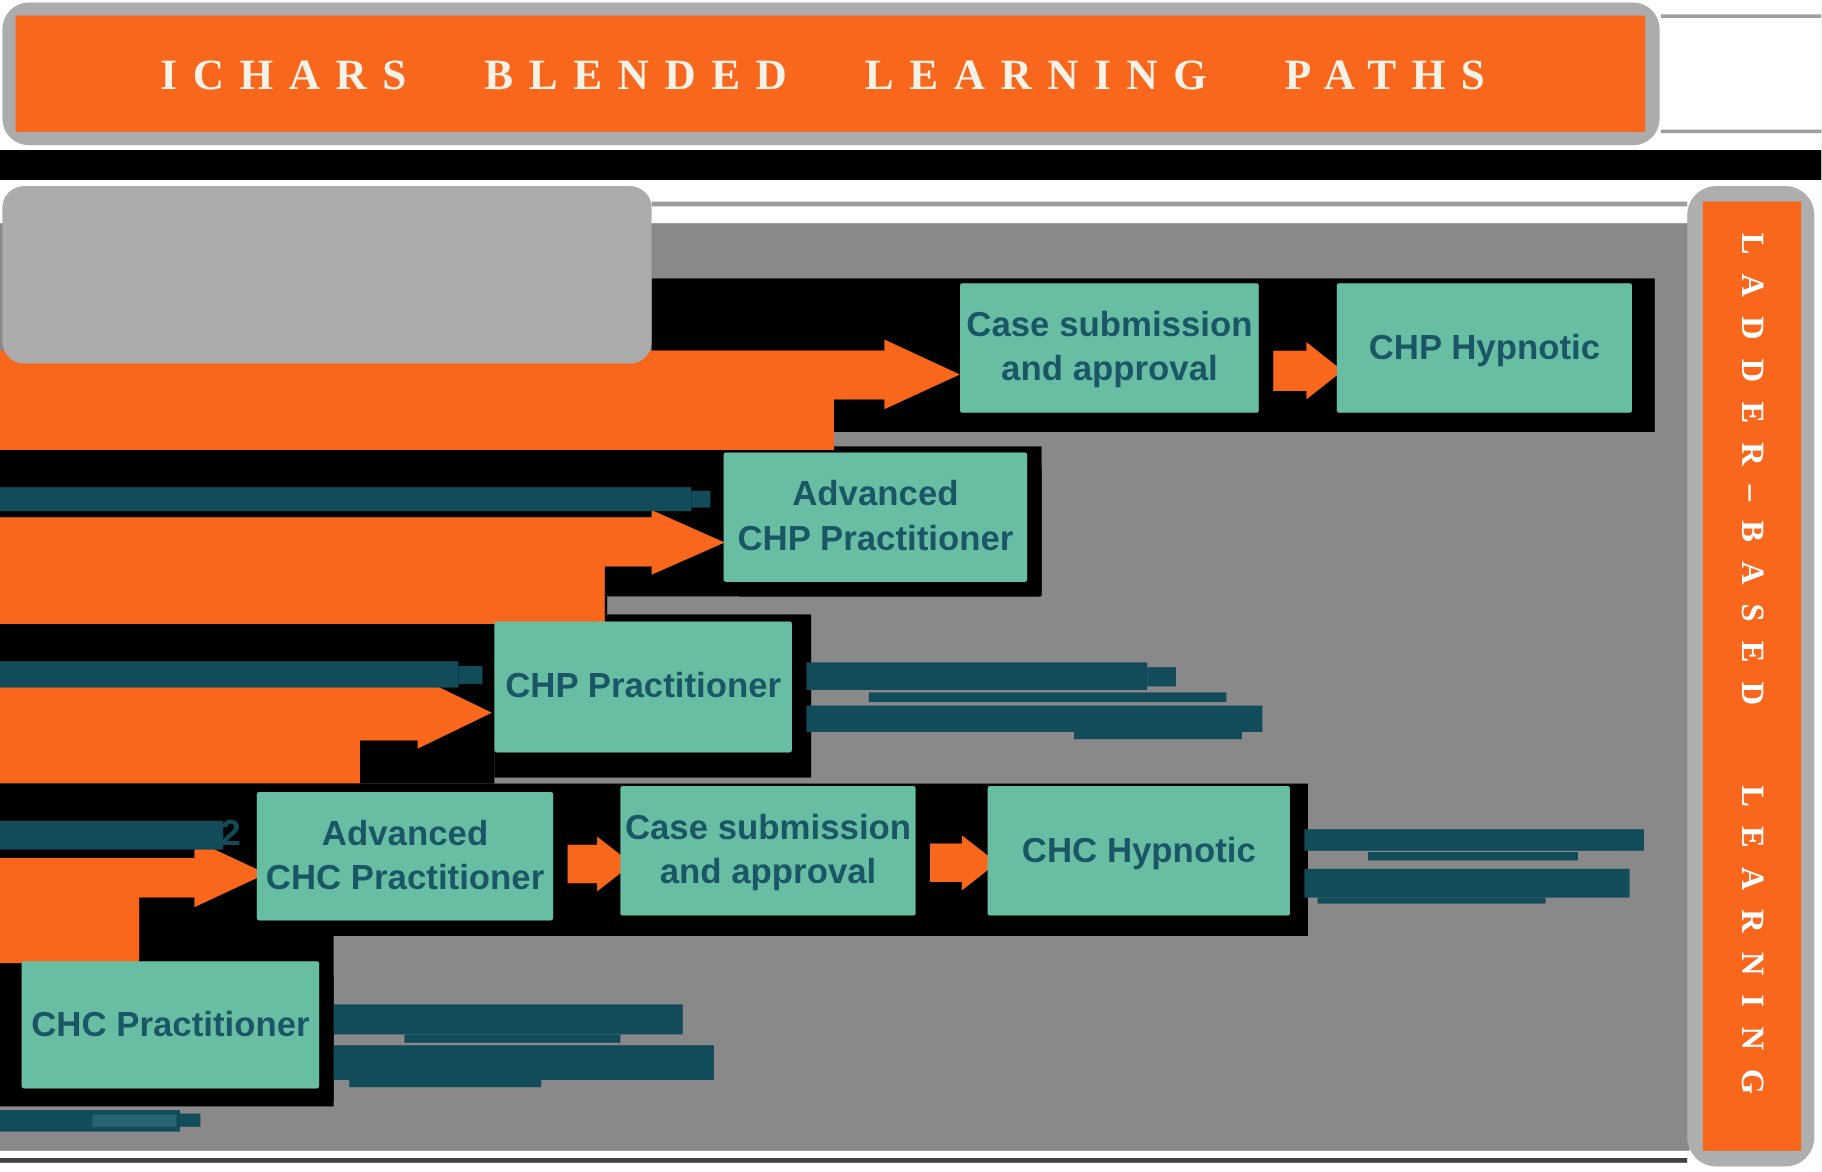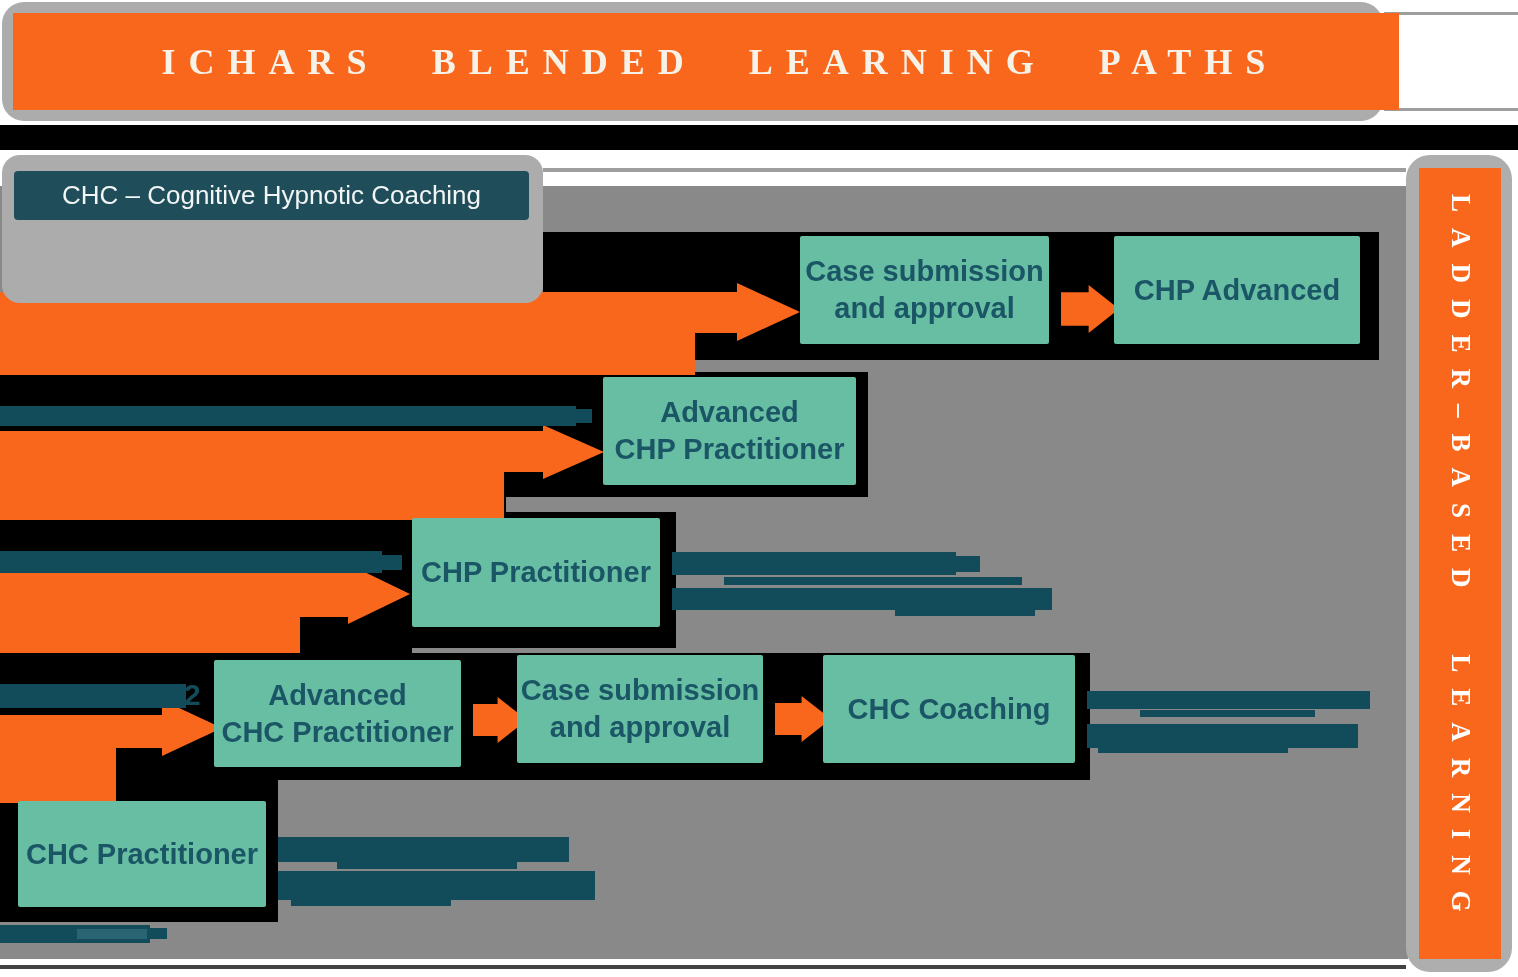--- a/index.html
+++ b/index.html
@@ -11,21 +11,21 @@
 
   
   .content-bg{left:0;top:186px;width:1408px;height:773px;background:#898989;}
   .black-band{background:#000000;}
   .thin-line{background:#9e9e9e;height:3px;}
   .bottom-rule{left:0;top:965px;width:1406px;height:4px;background:#424242;}
 
   
   .banner-outer{left:2px;top:2px;width:1381px;height:119px;background:#acacac;border-radius:22px;}
   .banner-inner{left:13px;top:13px;width:1358px;height:97px;background:#f8671c;
-    display:flex;align-items:center;justify-content:center;padding-left:28px;}
+    display:flex;align-items:center;justify-content:center;}
   .banner-title{
     color:#f7f2e8;font-family:"Liberation Serif",serif;font-weight:bold;
     font-size:36px;letter-spacing:13px;word-spacing:30px;white-space:nowrap;}
 
   
   .legend-outer{left:2px;top:155px;width:541px;height:148px;background:#acacac;border-radius:18px;}
   .legend-box{background:#1f4e5a;border-radius:4px;display:flex;align-items:center;justify-content:center;}
   .legend-box.one{left:14px;top:171px;width:515px;height:49px;}
   .legend-box.two{left:14px;top:238px;width:520px;height:50px;}
   .legend-text{color:#f2f5f5;font-size:26px;white-space:nowrap;}
@@ -150,52 +150,49 @@
   <div class="abs tbar c2"></div>
   <div class="abs tbar c3"></div>
   <div class="abs tbar c4"></div>
 
   <div class="abs banner-outer"></div>
   <div class="abs banner-inner">
     <span class="banner-title">ICHARS BLENDED LEARNING PATHS</span>
   </div>
 
   <div class="abs legend-outer"></div>
-  <div class="abs legend-box one">
-    <span class="legend-text">CHC – Cognitive Hypnotic Coaching</span>
-  </div>
 
   <div class="abs chevron chev-1"></div>
   <div class="abs chevron chev-4a"></div>
   <div class="abs chevron chev-4b"></div>
 
   <div class="abs flow-box bx-case-chp">
     <span>Case submission</span>
     <span>and approval</span>
   </div>
   <div class="abs flow-box bx-chp-diploma">
-    <span>CHP Advanced</span>
+    <span>CHP Hypnotic</span>
   </div>
   <div class="abs flow-box bx-adv-chp">
     <span>Advanced</span>
     <span>CHP Practitioner</span>
   </div>
   <div class="abs flow-box bx-chp-prac">
     <span>CHP Practitioner</span>
   </div>
   <div class="abs flow-box bx-adv-chc">
     <span>Advanced</span>
     <span>CHC Practitioner</span>
   </div>
   <div class="abs flow-box bx-case-chc">
     <span>Case submission</span>
     <span>and approval</span>
   </div>
   <div class="abs flow-box bx-chc-diploma">
-    <span>CHC Coaching</span>
+    <span>CHC Hypnotic</span>
   </div>
   <div class="abs flow-box bx-chc-prac">
     <span>CHC Practitioner</span>
   </div>
 
   <div class="abs sidebar-outer"></div>
   <div class="abs sidebar-inner">
     <span class="sidebar-text">LADDER–BASED LEARNING</span>
   </div>
 

